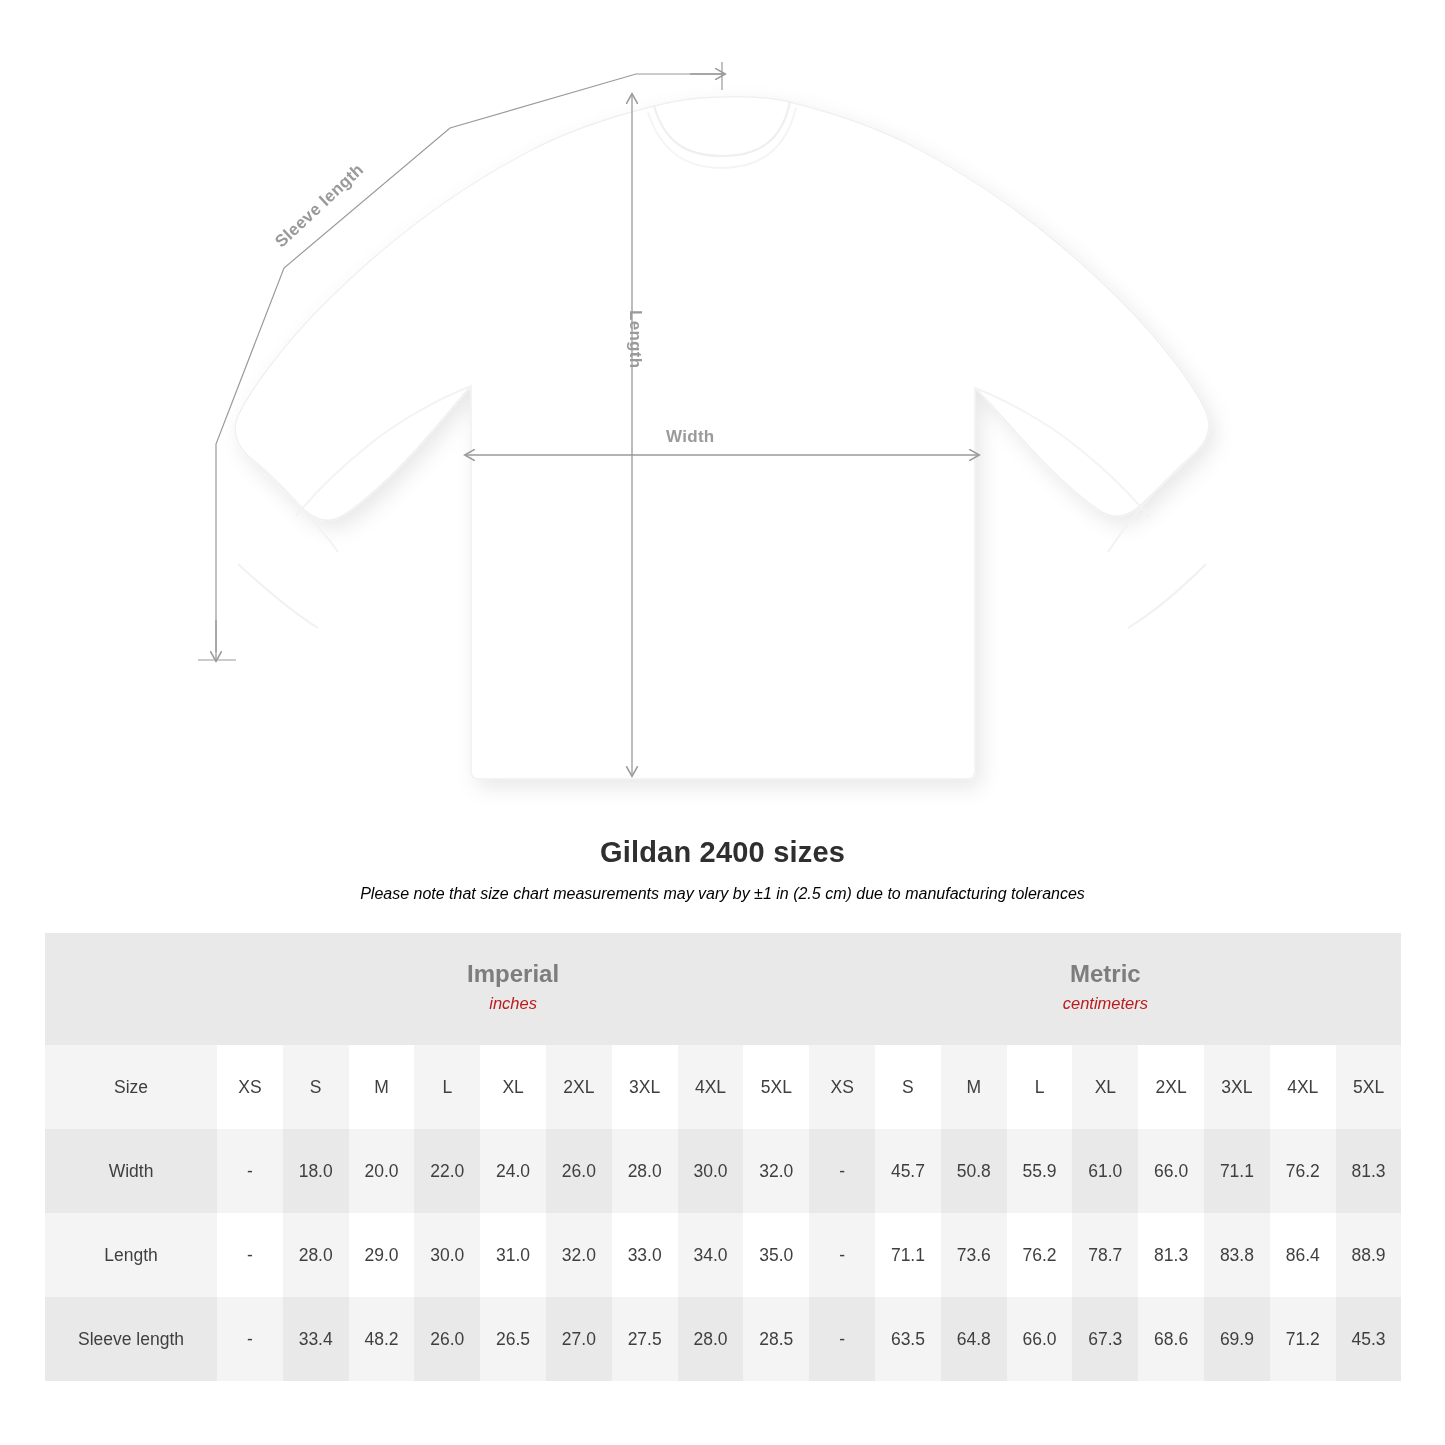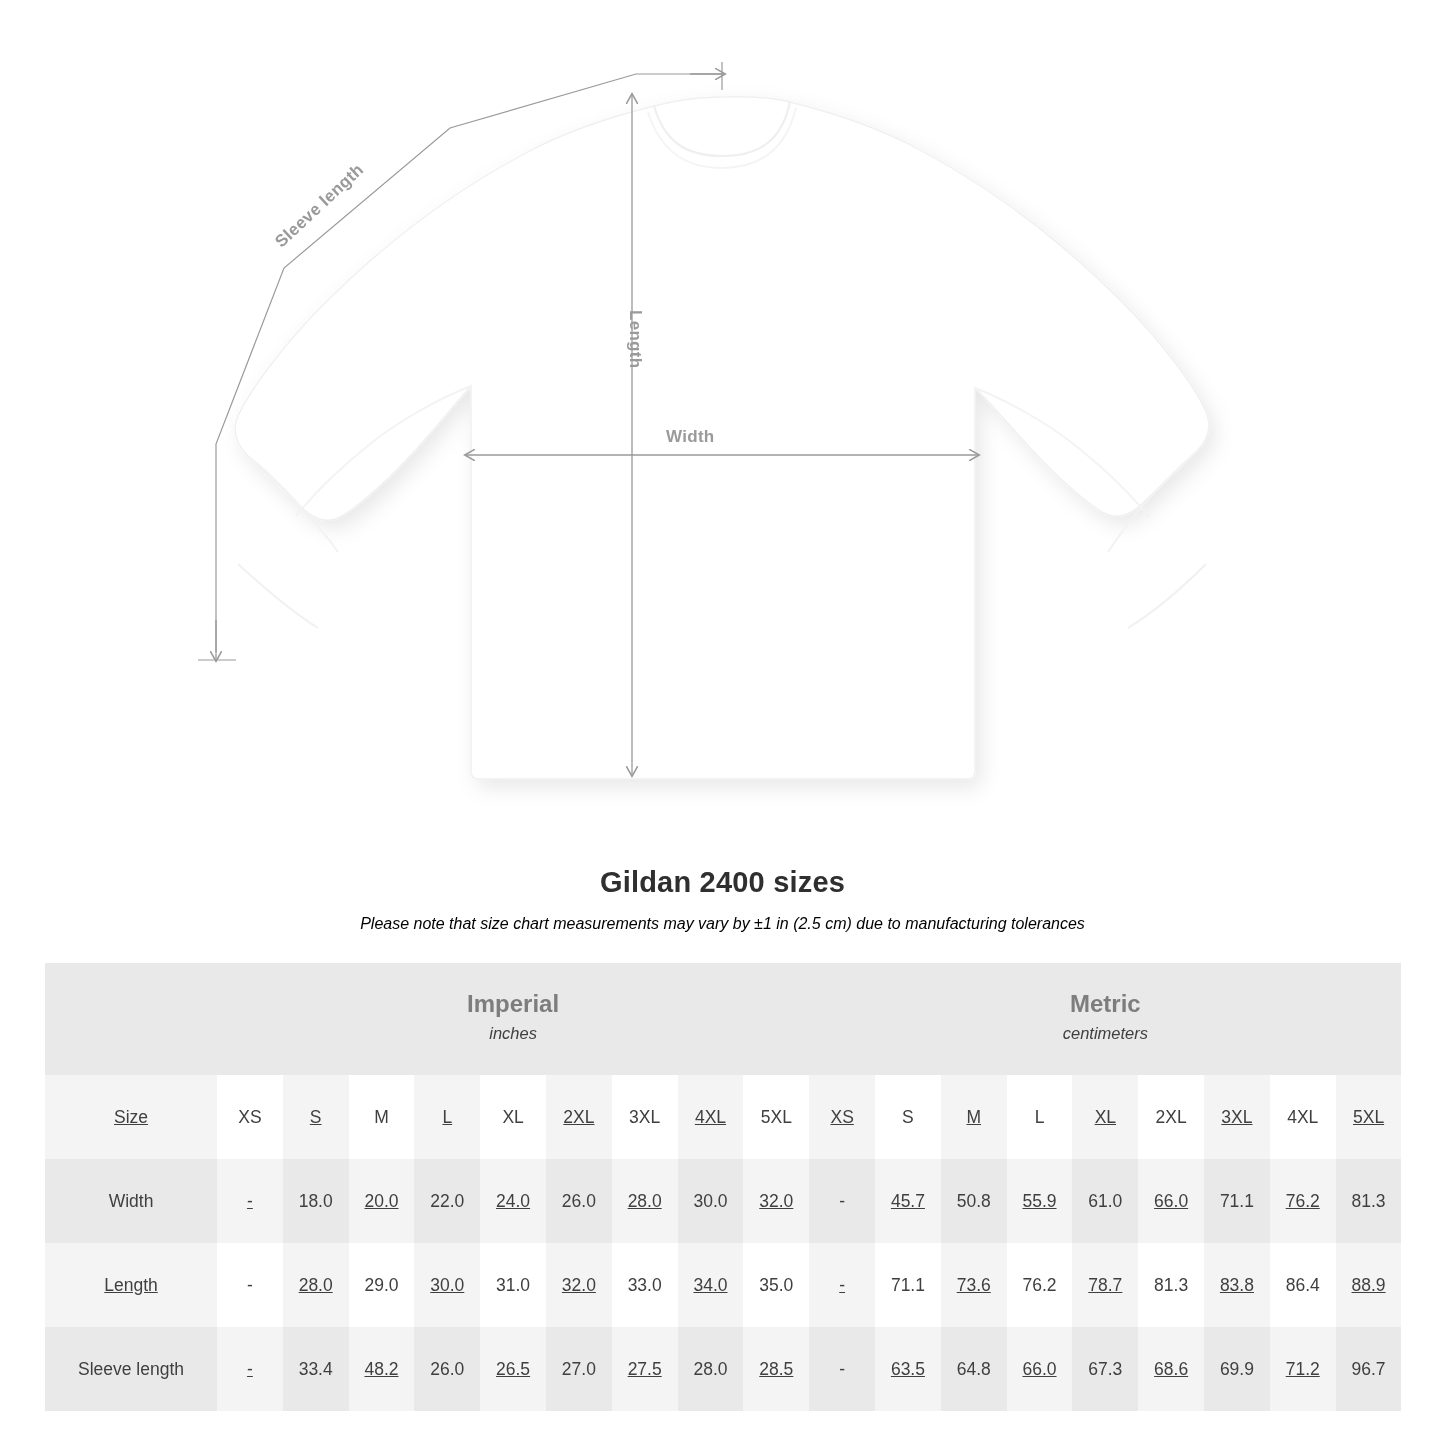--- a/index.html
+++ b/index.html
@@ -46,21 +46,21 @@
   .label-sleeve {
     left: 285px;
     top: 232px;
     transform: rotate(-43deg);
     transform-origin: left bottom;
   }
 
   
   .title-block {
     text-align: center;
-    margin-top: 36px;
+    margin-top: 6px;
   }
   .chart-title {
     font-size: 29px;
     font-weight: bold;
     color: #2f2f2f;
     letter-spacing: 0.2px;
   }
   .chart-note {
     margin-top: 16px;
     font-size: 16px;
@@ -91,39 +91,39 @@
   }
   .unit-name {
     font-size: 24px;
     font-weight: bold;
     color: #7d7d7d;
     line-height: 1.25;
   }
   .unit-sub {
     font-size: 16.5px;
     font-style: italic;
-    color: #404040;
+    color: #b91c1c;
     line-height: 1.8;
   }
   .head-row td {
     height: 84px;
     font-weight: bold;
     font-size: 18px;
     color: #3b3b3b;
   }
   .body-row td {
     height: 84px;
   }
   .row-label {
     font-weight: bold;
     font-size: 18px;
     color: #3b3b3b;
   }
   .shade-a { background: #e9e9e9; }
-  .shade-b { background: #f4f4f4; text-decoration: underline; }
+  .shade-b { background: #f4f4f4; }
   .col-label { width: 172px; }
   .col-cell { width: 65.8px; }
 </style>
 </head>
 <body>
 
 <div class="illustration">
 
   <svg width="1445" height="830" viewBox="0 0 1445 830">
     <defs>
@@ -313,17 +313,17 @@
         <td class="shade-a">28.0</td>
         <td class="shade-b">28.5</td>
         <td class="shade-a">-</td>
         <td class="shade-b">63.5</td>
         <td class="shade-a">64.8</td>
         <td class="shade-b">66.0</td>
         <td class="shade-a">67.3</td>
         <td class="shade-b">68.6</td>
         <td class="shade-a">69.9</td>
         <td class="shade-b">71.2</td>
-        <td class="shade-a">96.7</td>
+        <td class="shade-a">45.3</td>
       </tr>
     </tbody>
   </table>
 </div>
 
 </body></html>

